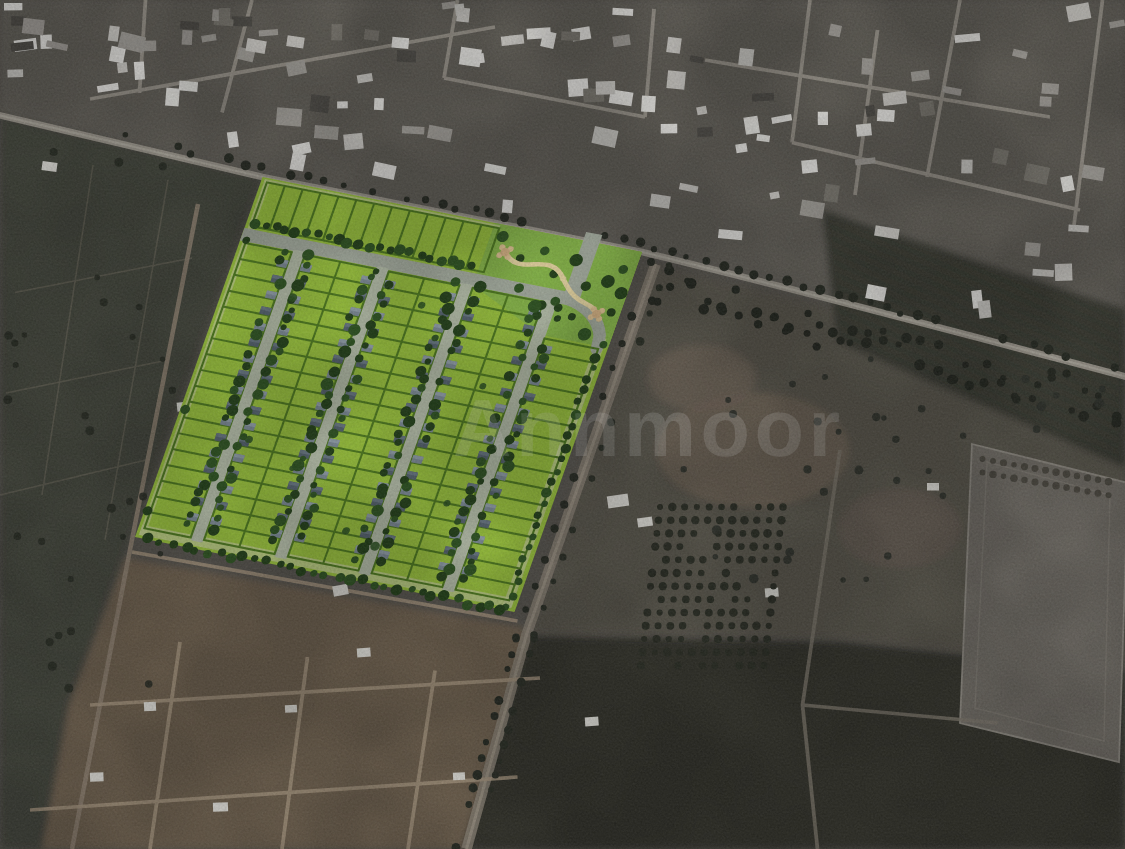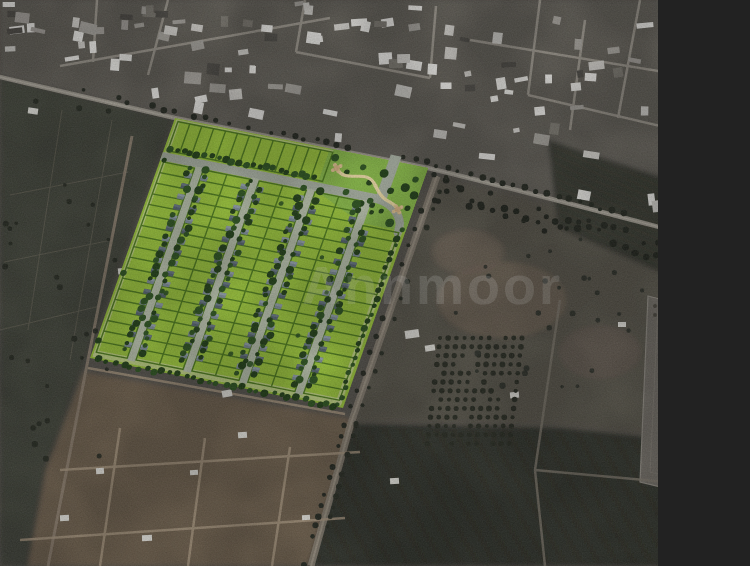--- a/index.html
+++ b/index.html
@@ -1,16 +1,16 @@
 <!DOCTYPE html>
 <html><head>
 <meta charset="utf-8">
 <style>
   html,body{margin:0;padding:0;background:#222;}
-  .stage{width:658px;height:566px;position:relative;overflow:hidden;font-family:"Liberation Sans",sans-serif;}
+  .stage{width:750px;height:566px;position:relative;overflow:hidden;font-family:"Liberation Sans",sans-serif;}
   svg{display:block;}
   text.watermark{font-family:"Liberation Sans",sans-serif;font-weight:700;letter-spacing:3px;}
 </style>
 </head>
 <body>
 
 <div class="stage">
 <svg width="750" height="566" viewBox="0 0 750 566" xmlns="http://www.w3.org/2000/svg">
   <defs>
     <filter id="soften">

